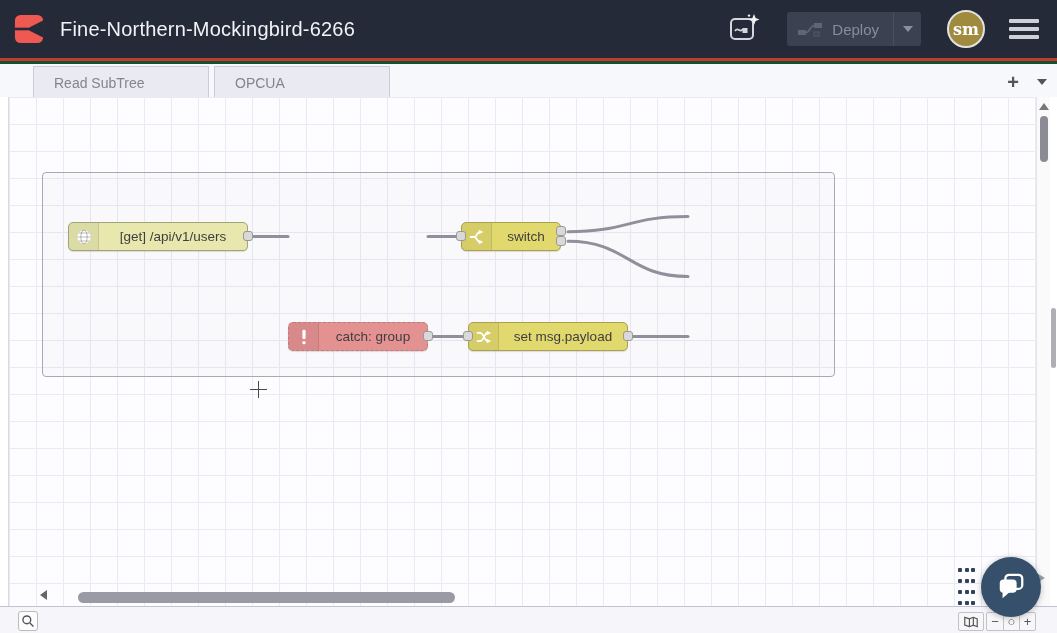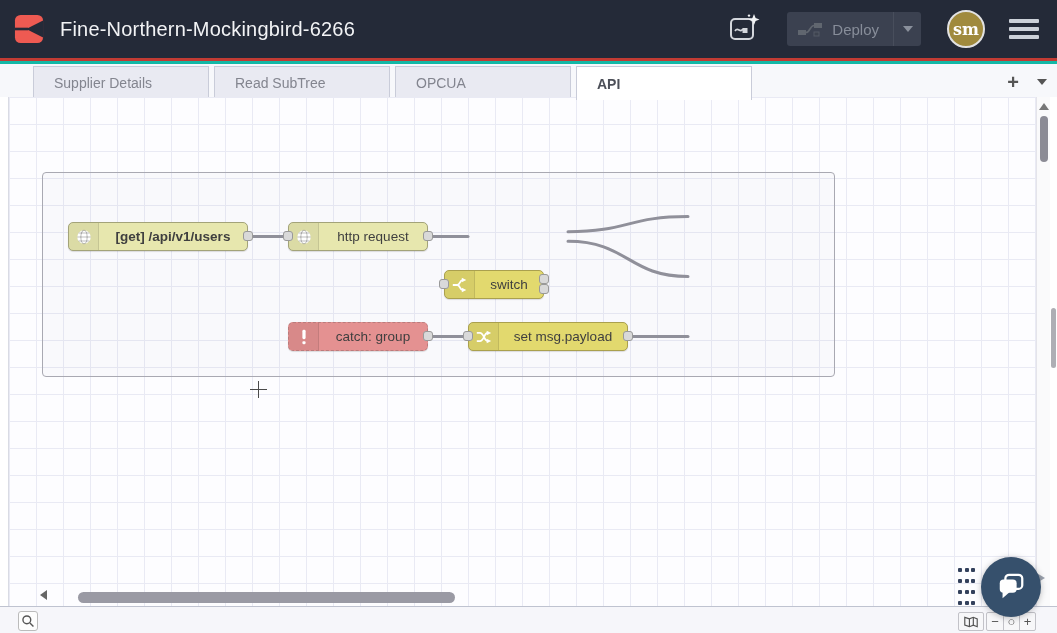--- a/index.html
+++ b/index.html
@@ -1,18 +1,18 @@
 <!DOCTYPE html>
 <html><head>
 <meta charset="utf-8">
 <style>
   * { margin:0; padding:0; box-sizing:border-box; }
   html,body { width:1057px; height:633px; overflow:hidden; }
   body { font-family:"Liberation Sans", sans-serif; background:#fff; }
-  .app { position:relative; width:1057px; height:633px; overflow:hidden; background:#14b8a6; }
+  .app { position:relative; width:1057px; height:633px; overflow:hidden; background:#14532d; }
 
   
   .header { position:absolute; top:0; left:0; right:0; height:61px; background:#242a38;
             border-bottom:3px solid #c23b33; display:flex; align-items:center; padding:0 18px 0 14px; }
   .logo-mark { width:30px; height:30px; flex:0 0 auto; }
   .header-title { color:#f2f3f5; font-size:20px; font-weight:500; margin-left:16px; letter-spacing:.2px; white-space:nowrap; }
   .header-spacer { flex:1; }
   .ai-btn { width:36px; height:34px; display:flex; align-items:center; justify-content:center; cursor:pointer; margin-right:24px; }
   .deploy-btn { height:34px; background:#3b4150; border-radius:3px; display:flex; align-items:center; color:#878d99; }
   .deploy-main { display:flex; align-items:center; padding:0 14px 0 10px; gap:9px; font-size:15px; }
@@ -127,67 +127,53 @@
     </div>
     <div class="avatar">sm</div>
     <div class="burger">
       <div></div>
       <div></div>
       <div></div>
     </div>
   </div>
 
   <div class="tabbar">
-    <div class="tab">Supplier Details</div>
     <div class="tab">Read SubTree</div>
     <div class="tab">OPCUA</div>
-    <div class="tab active">API</div>
     <div class="tabbar-controls">
       <div class="tab-add">+</div>
       <div class="tab-list-caret"></div>
     </div>
   </div>
 
   <div class="canvas">
     <div class="flow-bg"></div>
     <div class="left-strip"></div>
     <div class="flow-group" id="flow-group" style="left: 42px; top: 75px; width: 793px; height: 205px;"></div>
     <svg id="wires" width="1057" height="509" viewBox="0 0 1057 509">
         <path d="M248,139.5 L288,139.5" fill="none" stroke="#90909a" stroke-width="3" stroke-linecap="round"></path>
         <path d="M428,139.5 L468,139.5" fill="none" stroke="#90909a" stroke-width="3" stroke-linecap="round"></path>
         <path d="M568,134.66666666666666 C628,134.66666666666666 628,119.5 688,119.5" fill="none" stroke="#90909a" stroke-width="3" stroke-linecap="round"></path>
         <path d="M568,144.33333333333334 C628,144.33333333333334 628,179.5 688,179.5" fill="none" stroke="#90909a" stroke-width="3" stroke-linecap="round"></path>
         <path d="M428,239.5 L468,239.5" fill="none" stroke="#90909a" stroke-width="3" stroke-linecap="round"></path>
         <path d="M628,239.5 L688,239.5" fill="none" stroke="#90909a" stroke-width="3" stroke-linecap="round"></path>
       </svg>
     <div id="nodes">
-        <div class="node" style="left: 68px; top: 125px; width: 180px; background: rgb(231, 231, 174); border-color: rgb(163, 163, 121); font-weight: bold;">
+        <div class="node" style="left: 68px; top: 125px; width: 180px; background: rgb(231, 231, 174); border-color: rgb(163, 163, 121);">
           <div class="node-icon left">
             <svg width="18" height="18" viewBox="0 0 20 20" fill="none">
               <circle cx="10" cy="10" r="7.5" fill="#fff"></circle>
               <ellipse cx="10" cy="10" rx="3.5" ry="7.5" fill="none" stroke="rgba(0,0,0,0.25)" stroke-width="1.2"></ellipse>
               <path d="M2.5,10 h15 M4,5.5 h12 M4,14.5 h12" stroke="rgba(0,0,0,0.25)" stroke-width="1.2"></path>
             </svg>
           </div>
           <div class="node-label">[get] /api/v1/users</div>
           <div class="port" style="right: -6px; top: 8px;"></div>
         </div>
-        <div class="node" style="left: 288px; top: 125px; width: 140px; background: rgb(231, 231, 174); border-color: rgb(163, 163, 121);">
-          <div class="node-icon left">
-            <svg width="18" height="18" viewBox="0 0 20 20" fill="none">
-              <circle cx="10" cy="10" r="7.5" fill="#fff"></circle>
-              <ellipse cx="10" cy="10" rx="3.5" ry="7.5" fill="none" stroke="rgba(0,0,0,0.25)" stroke-width="1.2"></ellipse>
-              <path d="M2.5,10 h15 M4,5.5 h12 M4,14.5 h12" stroke="rgba(0,0,0,0.25)" stroke-width="1.2"></path>
-            </svg>
-          </div>
-          <div class="node-label">http request</div>
-          <div class="port" style="left: -6px; top: 8px;"></div>
-          <div class="port" style="right: -6px; top: 8px;"></div>
-        </div>
-        <div class="node" style="left: 444px; top: 125px; width: 100px; background: rgb(226, 217, 110); border-color: rgb(170, 160, 78); margin-top: 48px;">
+        <div class="node" style="left: 461px; top: 125px; width: 100px; background: rgb(226, 217, 110); border-color: rgb(170, 160, 78);">
           <div class="node-icon left">
             <svg width="18" height="18" viewBox="0 0 20 20" fill="none" stroke="#fff" stroke-width="2">
               <path d="M2,10 h5 M7,10 C10,10 10,4.5 12.5,4.5 M7,10 C10,10 10,15.5 12.5,15.5"></path>
               <path d="M12,2 l5,2.5 -5,2.5 z" fill="#fff" stroke="none"></path>
               <path d="M12,13 l5,2.5 -5,2.5 z" fill="#fff" stroke="none"></path>
             </svg>
           </div>
           <div class="node-label">switch</div>
           <div class="port" style="left: -6px; top: 8px;"></div>
           <div class="port" style="right: -6px; top: 3.16667px;"></div>

